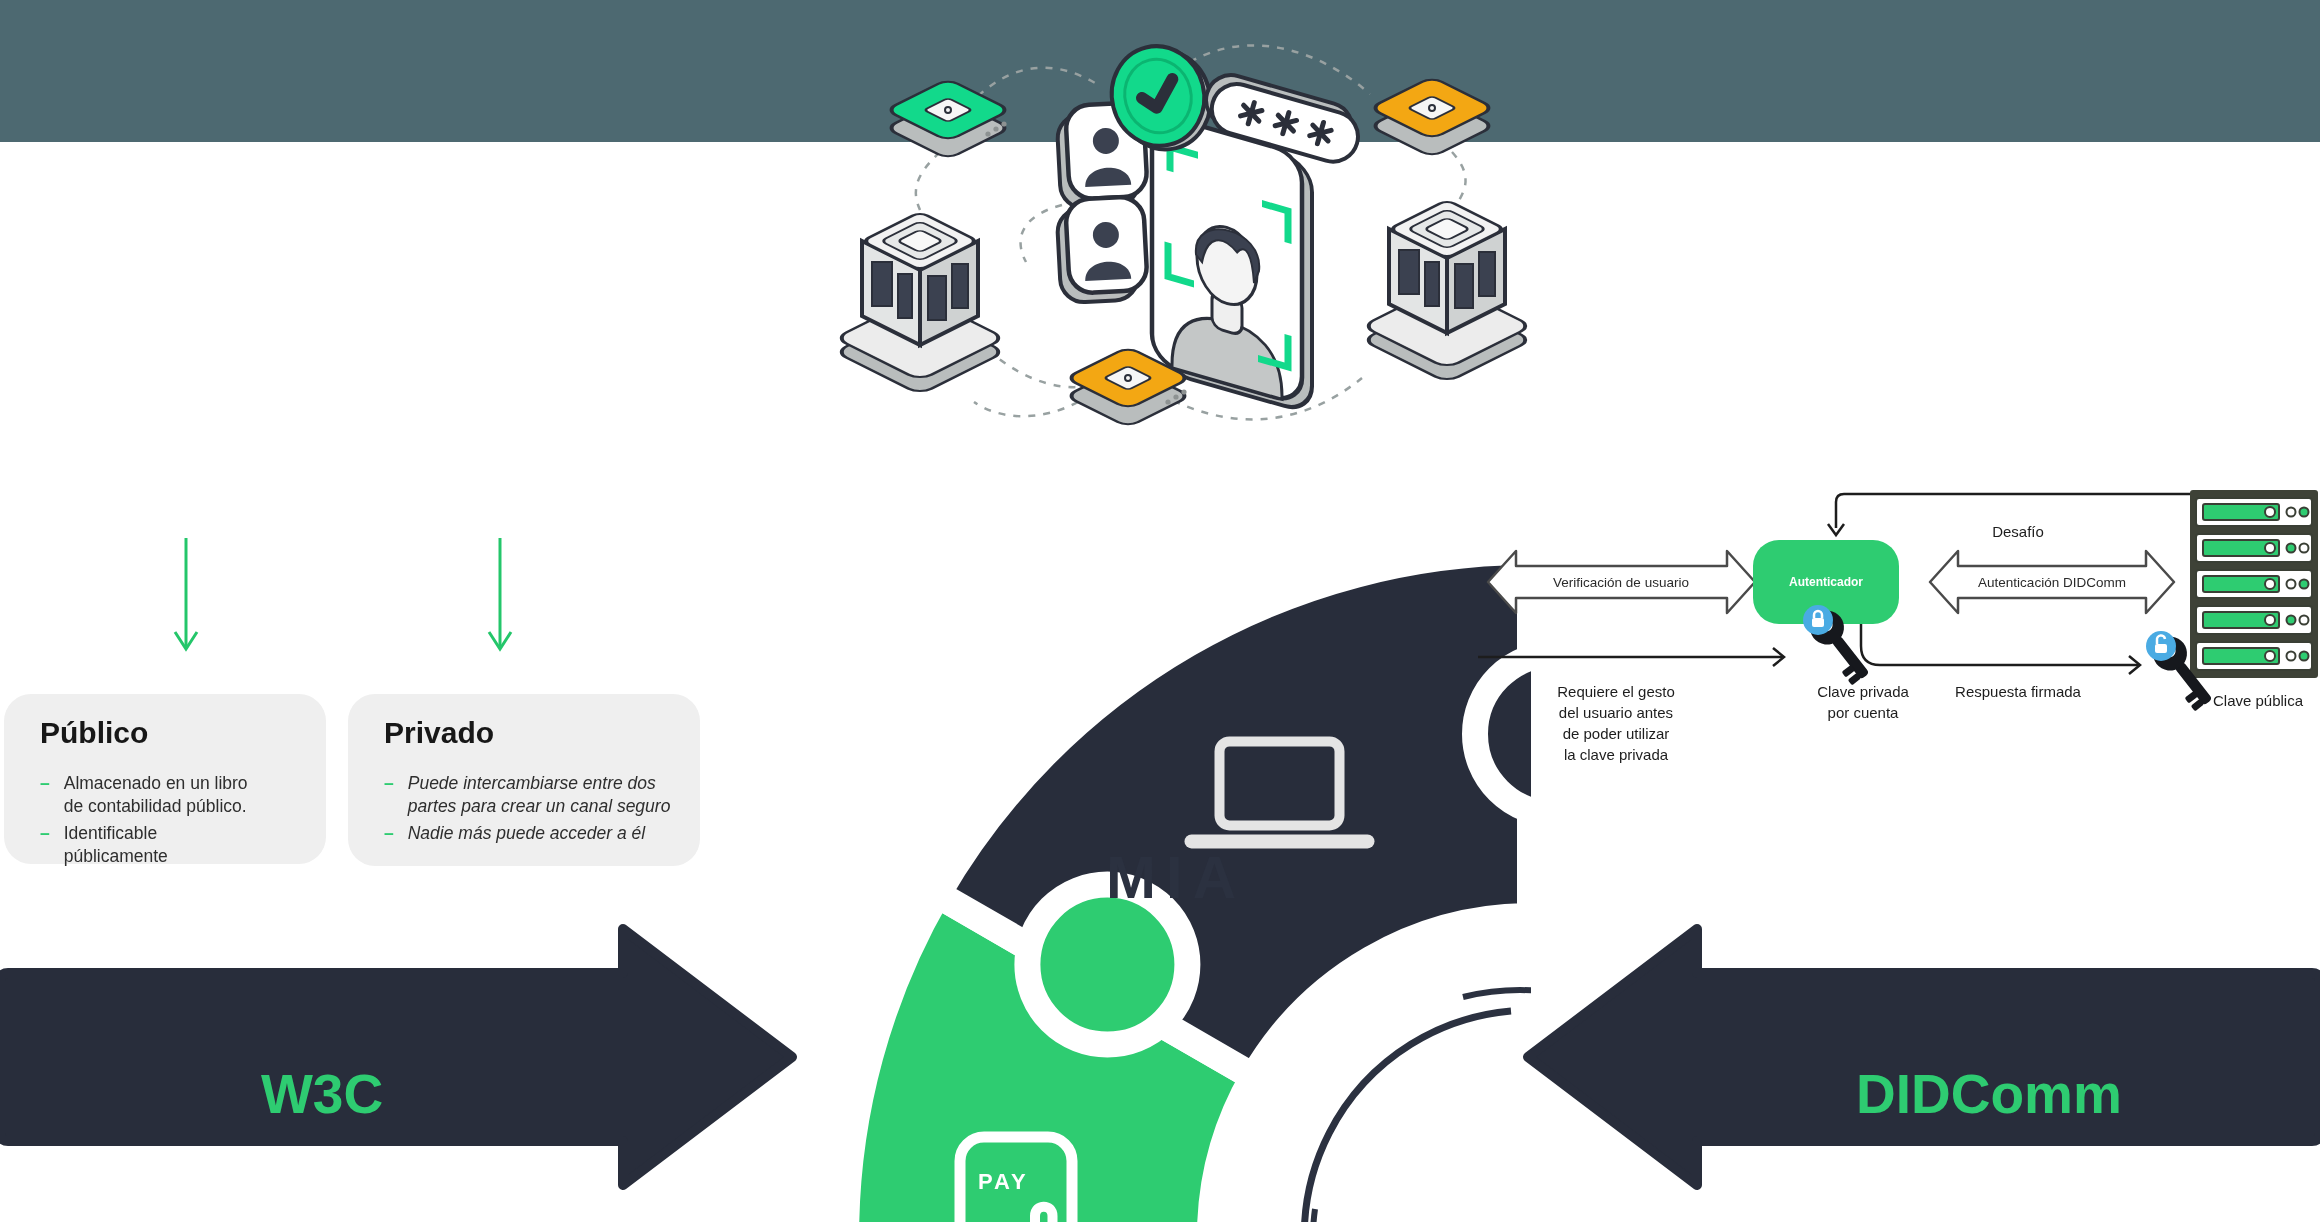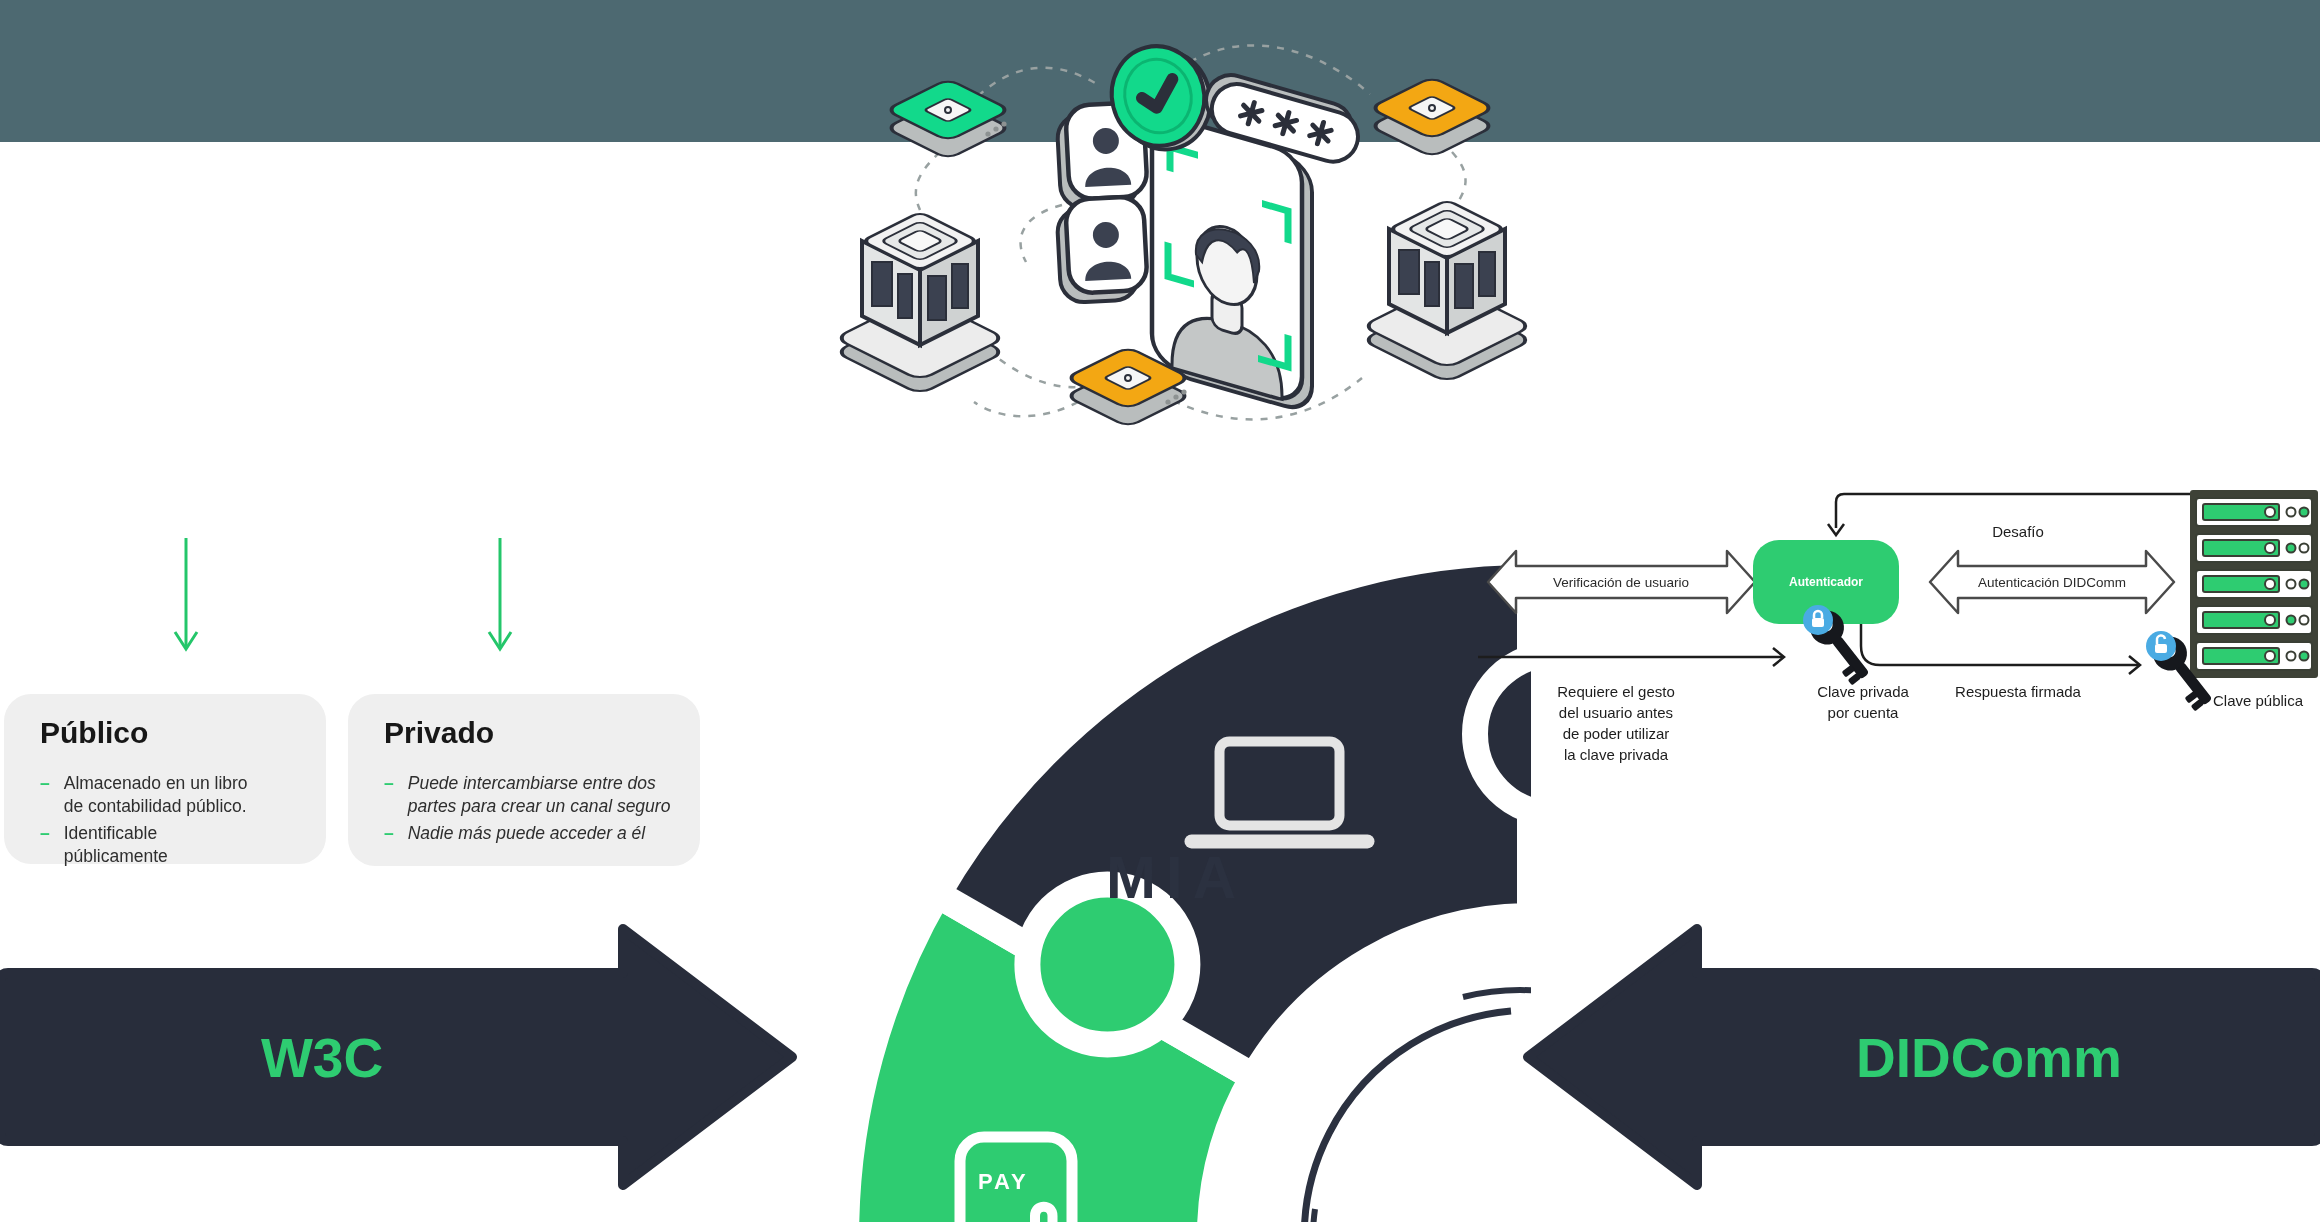--- a/index.html
+++ b/index.html
@@ -14,21 +14,21 @@
   .info-card{background:#efefef;border-radius:27px;}
   #card-publico{left:4px;top:694px;width:322px;height:170px;}
   #card-privado{left:348px;top:694px;width:352px;height:172px;}
   .card-title{position:absolute;left:36px;top:22px;font-size:30px;font-weight:800;color:#171717;}
   .bullets{position:absolute;left:36px;top:78px;display:flex;flex-direction:column;gap:4px;}
   .bullet{display:flex;gap:14px;font-size:17.5px;line-height:23px;color:#2e2e2e;}
   .bullet .dash{color:#2ecc71;font-weight:800;}
   #card-publico .bullet-text{width:200px;}
   #card-privado .bullet-text{width:288px;font-style:italic;}
   
-  .big-arrow-label{font-size:55px;font-weight:800;color:#2ecc71;transform:translate(-50%,-50%);white-space:nowrap;}
+  .big-arrow-label{font-size:55px;font-weight:800;color:#2ecc71;transform:translate(-50%,-50%);white-space:nowrap;margin-top:36px;}
   
   #mia-label{left:1171px;top:877px;transform:translate(-50%,-50%);font-size:60px;font-weight:700;
              letter-spacing:10px;color:#2b3140;padding-left:10px;}
   
   .flow-label{font-size:15px;color:#1d1d1d;transform:translateX(-50%);text-align:center;line-height:21px;white-space:nowrap;}
   .flow-label-sm{font-size:13.5px;color:#2b2b2b;transform:translate(-50%,-50%);white-space:nowrap;}
   #flow-autenticador{font-size:12px;font-weight:700;color:#ffffff;transform:translate(-50%,-50%);white-space:nowrap;}
   .green-downarrow{stroke:#24c66a;stroke-width:3;fill:none;}
 </style>
 </head>

